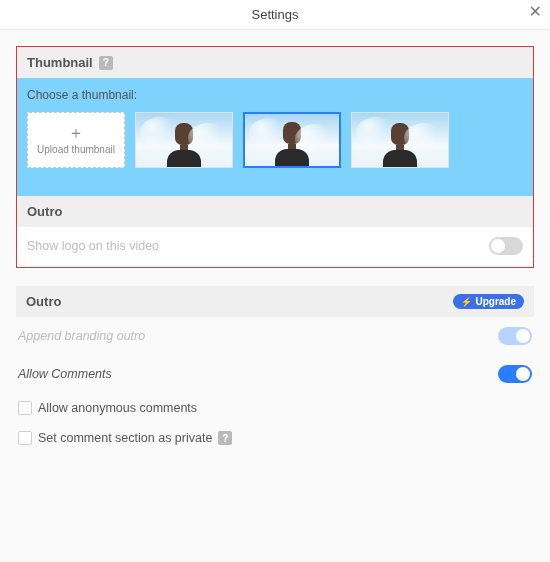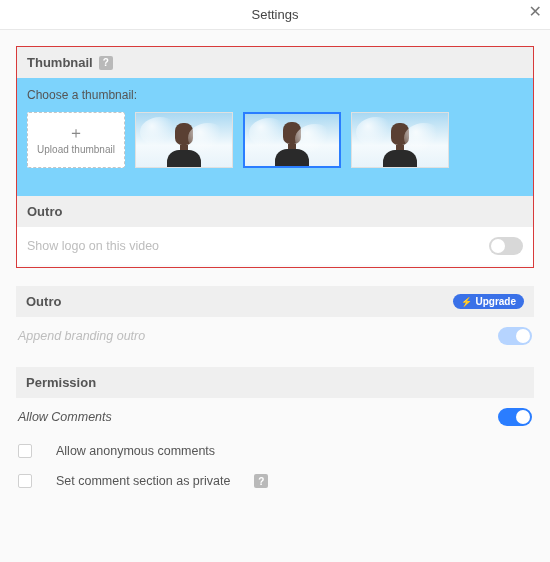--- a/index.html
+++ b/index.html
@@ -209,21 +209,21 @@
       border-radius: 9px;
       cursor: pointer;
     }
     .upgrade-badge .bolt {
       font-size: 9px;
     }
     .checkbox-row {
       display: flex;
       align-items: center;
       padding: 8px 2px;
-      gap: 24px;
+      gap: 6px;
       background: #fafafa;
     }
     .checkbox {
       width: 14px; height: 14px;
       border: 1.5px solid #d0d0d0;
       border-radius: 2px;
       cursor: pointer;
       background: #fff;
     }
     .checkbox-label {
@@ -312,23 +312,20 @@
         <span>Upgrade</span>
       </span>
     </div>
     <div class="standalone-row" style="color:#bdbdbd;">
       <span class="row-label" style="color:#bdbdbd;">Append branding outro</span>
       <div class="toggle on-disabled">
           <div class="knob"></div>
         </div>
     </div>
 
-    <div class="section-header outside">
-      <span>Permission</span>
-    </div>
 
     <div class="standalone-row">
       <span class="row-label">Allow Comments</span>
       <div class="toggle on">
           <div class="knob"></div>
         </div>
     </div>
 
     <div class="checkbox-row">
       <div class="checkbox"></div>

